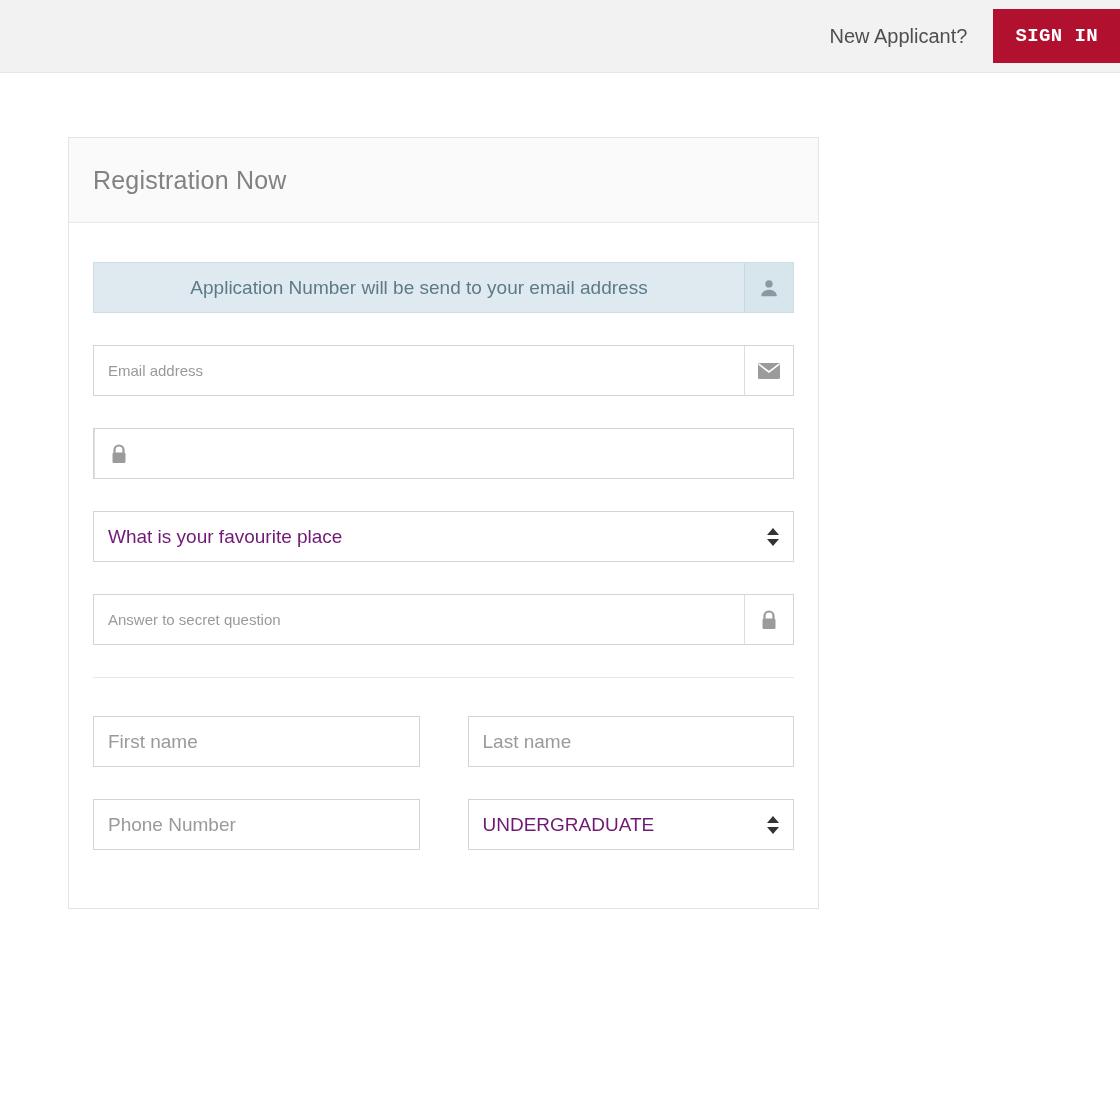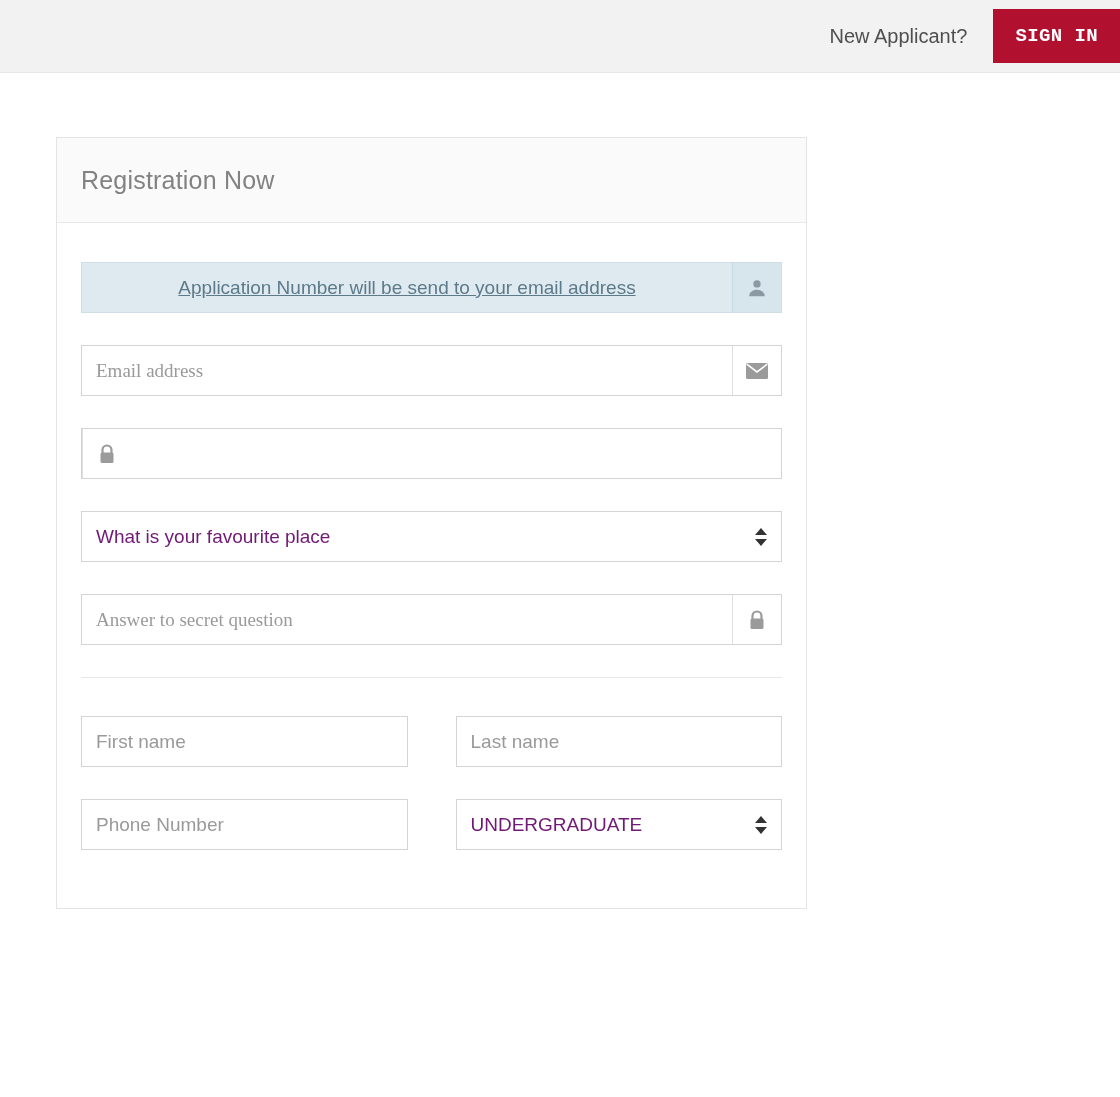--- a/index.html
+++ b/index.html
@@ -52,21 +52,21 @@
     cursor: pointer;
     font-family: Liberation Mono, monospace;
     display: flex;
     align-items: center;
     justify-content: center;
   }
 
   
   .card {
     position: absolute;
-    left: 56px;
+    left: 68px;
     top: 137px;
     width: 751px;
     background: #ffffff;
     border: 1px solid #e4e4e4;
     box-sizing: border-box;
   }
   .card-header {
     background: #fafafa;
     border-bottom: 1px solid #e8e8e8;
     height: 85px;
@@ -100,40 +100,39 @@
   }
   .input-group.banner {
     background: #dfeaf0;
     border-color: #cfdde6;
   }
   .input-group .field {
     flex: 1 1 auto;
     border: none;
     outline: none;
     background: transparent;
-    font-size: 19px;
+    font-size: 15px;
     color: #0369a1;
     padding: 0 14px;
-    font-family: Liberation Serif, serif;
+    font-family: Liberation Sans, sans-serif;
     min-width: 0;
   }
   .input-group .field::placeholder {
     color: #9a9a9a;
     opacity: 1;
   }
   .banner-text {
     flex: 1 1 auto;
     display: flex;
     align-items: center;
     justify-content: center;
     font-size: 19px;
     color: #5c7a89;
     padding: 16px 14px;
     text-align: center;
-    text-decoration: underline;
   }
   .addon {
     width: 49px;
     flex: 0 0 49px;
     display: flex;
     align-items: center;
     justify-content: center;
     border-left: 1px solid #dedede;
     box-sizing: border-box;
   }

